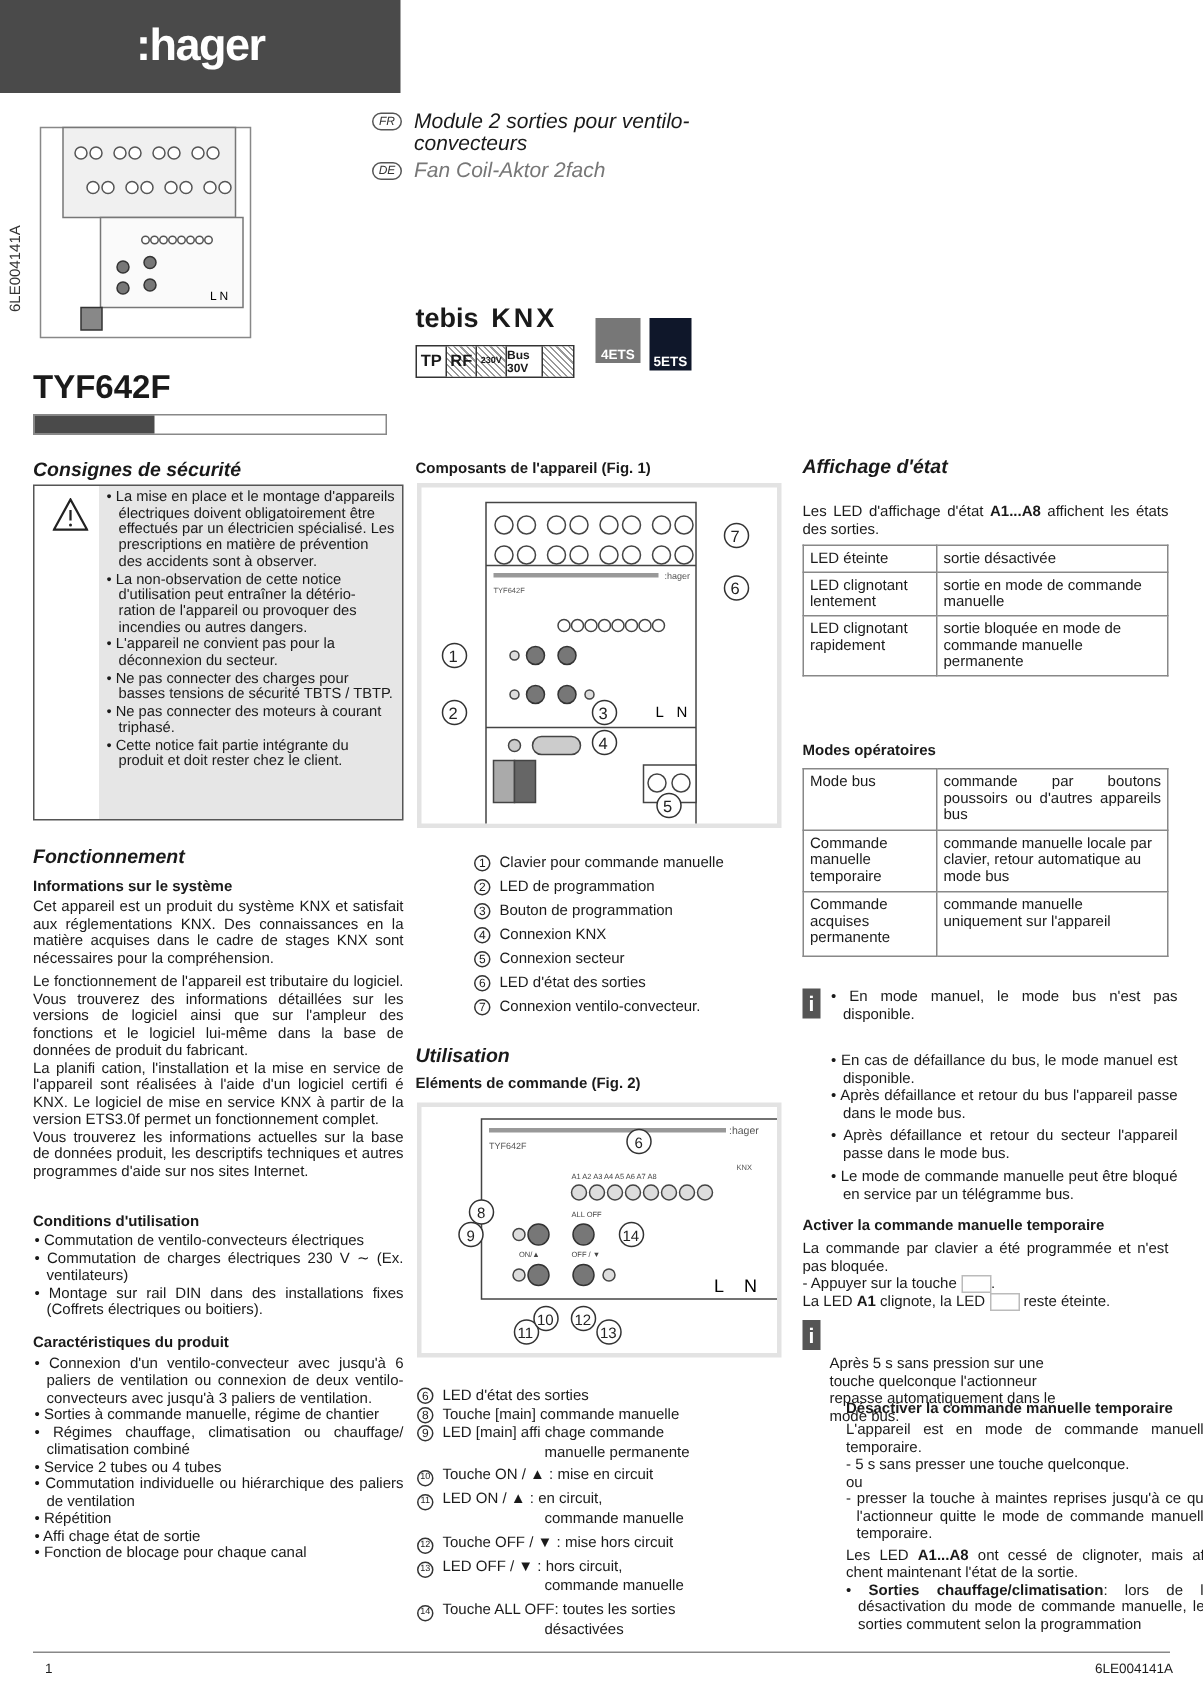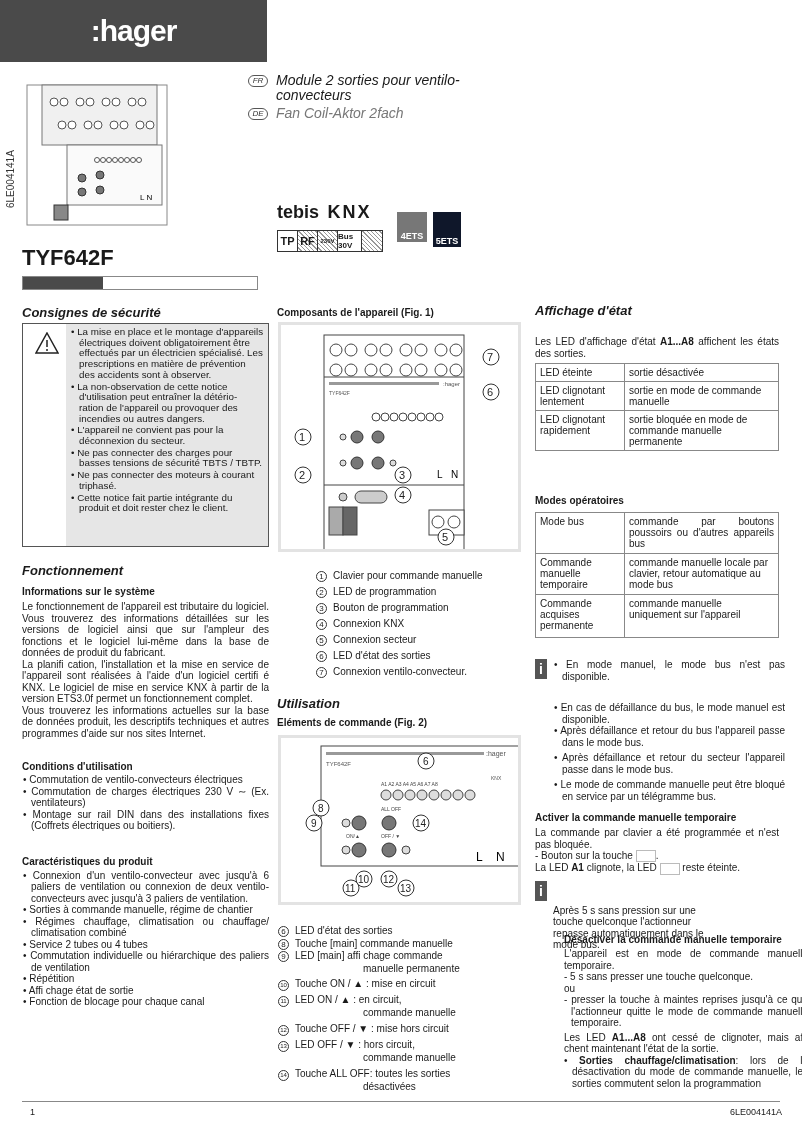--- a/index.html
+++ b/index.html
@@ -125,30 +125,31 @@
     <li>• <span>L'appareil ne convient pas pour la déconnexion du secteur.</span></li>
     <li>• <span>Ne pas connecter des charges pour basses tensions de sécurité TBTS / TBTP.</span></li>
     <li>• <span>Ne pas connecter des moteurs à courant triphasé.</span></li>
     <li>• <span>Cette notice fait partie intégrante du produit et doit rester chez le client.</span></li>
   </ul>
 </div>
 
 <div class="abs" style="left:22px;top:563px;width:247px;">
   <h2>Fonctionnement</h2>
   <h3 style="margin-top:8px;">Informations sur le système</h3>
+  <p class="txt" style="margin-top:2px;">Cet appareil est un produit du système KNX et satisfait aux réglementations KNX. Des connaissances en la matière acquises dans le cadre de stages KNX sont nécessaires pour la compréhension.</p>
   <p class="txt" style="margin-top:4px;">Le fonctionnement de l'appareil est tributaire du logiciel. Vous trouverez des informations détaillées sur les versions de logiciel ainsi que sur l'ampleur des fonctions et le logiciel lui-même dans la base de données de produit du fabricant.</p>
   <p class="txt">La planifi cation, l'installation et la mise en service de l'appareil sont réalisées à l'aide d'un logiciel certifi é KNX. Le logiciel de mise en service KNX à partir de la version ETS3.0f permet un fonctionnement complet.</p>
   <p class="txt">Vous trouverez les informations actuelles sur la base de données produit, les descriptifs techniques et autres programmes d'aide sur nos sites Internet.</p>
   <h3 style="margin-top:22px;">Conditions d'utilisation</h3>
   <ul class="bl txt" style="margin-top:2px;">
     <li>• <span>Commutation de ventilo-convecteurs électriques</span></li>
     <li>• <span>Commutation de charges électriques 230 V ∼ (Ex. ventilateurs)</span></li>
     <li>• <span>Montage sur rail DIN dans des installations fixes (Coffrets électriques ou boitiers).</span></li>
   </ul>
-  <h3 style="margin-top:24px;">Caractéristiques du produit</h3>
+  <h3 style="margin-top:10px;">Caractéristiques du produit</h3>
   <ul class="bl txt" style="margin-top:3px;">
     <li>• <span>Connexion d'un ventilo-convecteur avec jusqu'à 6 paliers de ventilation ou connexion de deux ventilo-convecteurs avec jusqu'à 3 paliers de ventilation.</span></li>
     <li>• <span>Sorties à commande manuelle, régime de chantier</span></li>
     <li>• <span>Régimes chauffage, climatisation ou chauffage/ climatisation combiné</span></li>
     <li>• <span>Service 2 tubes ou 4 tubes</span></li>
     <li>• <span>Commutation individuelle ou hiérarchique des paliers de ventilation</span></li>
     <li>• <span>Répétition</span></li>
     <li>• <span>Affi chage état de sortie</span></li>
     <li>• <span>Fonction de blocage pour chaque canal</span></li>
   </ul>
@@ -356,21 +357,21 @@
     <li style="margin-top:20px;">• <span>En cas de défaillance du bus, le mode manuel est disponible.</span></li>
     <li>• <span>Après défaillance et retour du bus l'appareil passe dans le mode bus.</span></li>
     <li style="margin-top:4px;">• <span>Après défaillance et retour du secteur l'appareil passe dans le mode bus.</span></li>
     <li style="margin-top:4px;">• <span>Le mode de commande manuelle peut être bloqué en service par un télégramme bus.</span></li>
   </ul>
 </div>
 
 <div class="abs" style="left:535px;top:812px;width:244px;">
   <h3>Activer la commande manuelle temporaire</h3>
   <p class="txt" style="margin-top:4px;">La commande par clavier a été programmée et n'est pas bloquée.</p>
-  <p class="txt"><span>- Bouton sur la touche</span> <span style="display:inline-block;width:20px;height:12px;border:1px solid #bbb;vertical-align:middle;"></span>.</p>
+  <p class="txt"><span>- Appuyer sur la touche</span> <span style="display:inline-block;width:20px;height:12px;border:1px solid #bbb;vertical-align:middle;"></span>.</p>
   <p class="txt"><span>La LED </span><b>A1</b><span> clignote, la LED</span> <span style="display:inline-block;width:20px;height:12px;border:1px solid #bbb;vertical-align:middle;"></span> <span>reste éteinte.</span></p>
   <div style="display:flex;gap:6px;margin-top:6px;">
     <div class="info-i">i</div>
     <p class="txt" style="text-align:left;width:170px;margin-top:24px;">Après 5 s sans pression sur une touche quelconque l'actionneur repasse automatiquement dans le mode bus.</p>
   </div>
 </div>
 
 <div class="abs" style="left:535px;top:934px;width:244px;margin-left:29px;">
   <h3>Désactiver la commande manuelle temporaire</h3>
   <p class="txt" style="margin-top:3px;">L'appareil est en mode de commande manuelle temporaire.</p>

